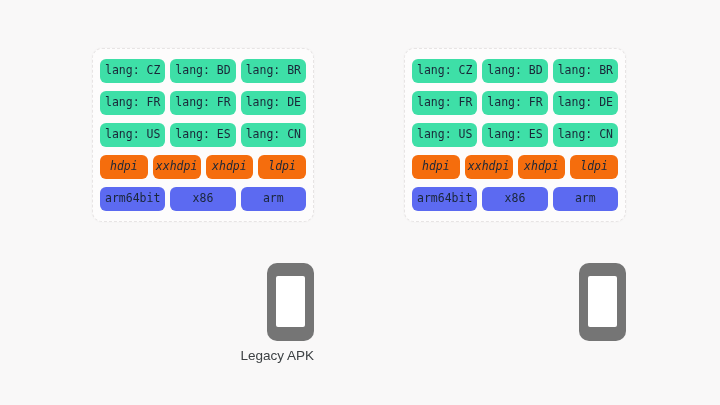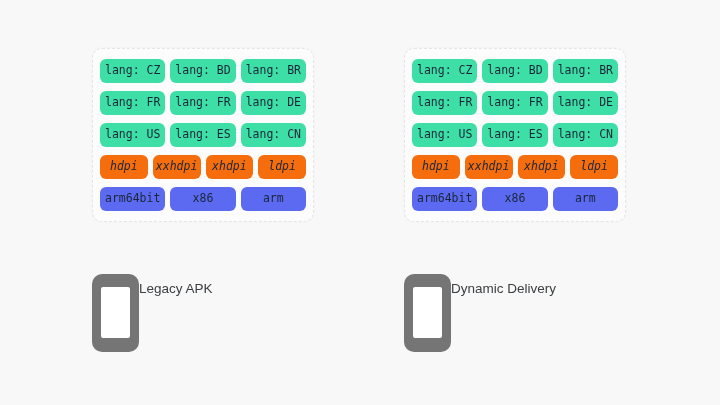--- a/index.html
+++ b/index.html
@@ -41,25 +41,25 @@
     line-height: 1;
     color: var(--chip_text, #1a2638);
     font-family: "DejaVu Sans Mono", monospace;
     white-space: nowrap;
   }
   .chip.lang { background: var(--lang_chip, #3edfa7); }
   .chip.dpi  { background: var(--dpi_chip, #f56d0d); font-style: italic; }
   .chip.abi  { background: var(--abi_chip, #5c6af1); }
   .device-group {
     position: absolute;
-    top: 274px;
+    top: 263px;
     width: 222px;
     display: flex;
-    flex-direction: row;
-    align-items: flex-start;
+    flex-direction: column;
+    align-items: flex-end;
   }
   .device-group.left  { left: 92px; }
   .device-group.right { left: 404px; }
   .phone {
     width: 47px;
     height: 78px;
     background: var(--device, #757575);
     border-radius: 10px;
     position: relative;
   }
@@ -147,16 +147,15 @@
     <div class="phone">
       <div class="screen"></div>
     </div>
     <div class="device-label">Legacy APK</div>
   </div>
 
   <div class="device-group right">
     <div class="phone">
       <div class="screen"></div>
     </div>
-    <div class="device-label">Dynamic Delivery</div>
   </div>
 
 </div>
 
 </body></html>

